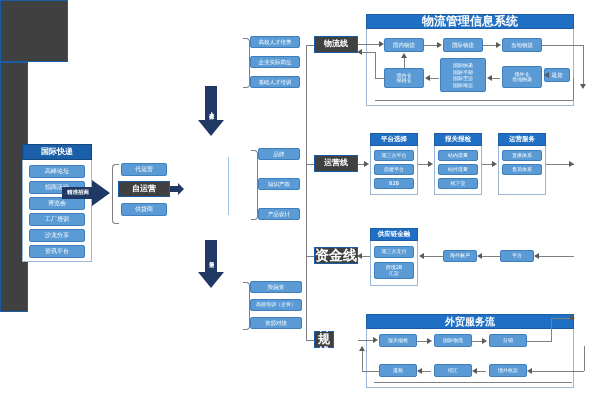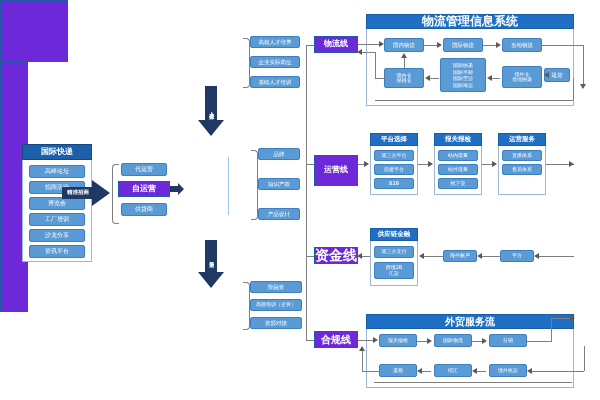--- a/index.html
+++ b/index.html
@@ -4,21 +4,21 @@
 <style>
   html,body{margin:0;padding:0;background:#ffffff;}
   body{font-family:"DejaVu Sans","Liberation Sans",sans-serif;}
   #stage{position:relative;width:600px;height:400px;background:#ffffff;overflow:hidden;}
   .lbl{position:absolute;box-sizing:border-box;display:flex;align-items:center;justify-content:center;
        text-align:center;line-height:1.1;}
 
   
   .navy{background:#1a5fa8;border:1px solid #14497f;color:#fff;font-weight:bold;}
   
-  .blue{background:#6d28d9;border:1px solid #1a5da4;color:#fff;font-weight:bold;}
+  .blue{background:#404040;border:1px solid #1a5da4;color:#fff;font-weight:bold;}
   
   .chip{background:#5b9bd5;border:1px solid #3f7fbd;color:#ffffff;border-radius:2px;}
   
   .panel{position:absolute;box-sizing:border-box;background:#ffffff;border:1px solid #9bb7d4;}
   .panelhdr{position:absolute;box-sizing:border-box;background:#1f6fc4;border:1px solid #1a5da4;
             color:#fff;font-weight:bold;display:flex;align-items:center;justify-content:center;}
   .wbox{position:absolute;box-sizing:border-box;background:#ffffff;border:1px solid #9bb7d4;}
 
   
   .vert{writing-mode:vertical-rl;text-orientation:upright;letter-spacing:1px;}
@@ -95,23 +95,23 @@
     <polygon points="7,0 19,0 19,32 26,32 13,48 0,32 7,32" fill="#1f3864"></polygon>
   </svg>
   <div class="lbl vert" style="left:205px;top:245px;width:12px;height:26px;font-size:5px;color:#ffffff;font-weight:bold;">渠道</div>
 
   <div class="brace-r" style="left:243px;top:282px;width:6px;height:46px;"></div>
   <div class="chip lbl" style="left:250px;top:281px;width:52px;height:12px;font-size:5.5px;">投融资</div>
   <div class="chip lbl" style="left:250px;top:299px;width:52px;height:12px;font-size:5px;">高级培训（企管）</div>
   <div class="chip lbl" style="left:250px;top:317px;width:52px;height:12px;font-size:5.5px;">资源对接</div>
 
   <div class="blue lbl" style="left:314px;top:36px;width:44px;height:17px;font-size:8px;">物流线</div>
-  <div class="blue lbl" style="left:314px;top:155px;width:44px;height:31px;font-size:8px;">运营线</div>
+  <div class="blue lbl" style="left:314px;top:155px;width:44px;height:17px;font-size:8px;">运营线</div>
   <div class="blue lbl" style="left:314px;top:247px;width:44px;height:17px;font-size:14px;">资金线</div>
-  <div class="blue lbl" style="left:314px;top:331px;width:44px;height:17px;font-size:10px;">合规线</div>
+  <div class="blue lbl" style="left:314px;top:331px;width:20px;height:17px;font-size:12px;">合规线</div>
 
   <div class="ln lnv" style="left:306px;top:45px;height:296px;"></div>
   <div class="ln lnh" style="left:306px;top:45px;width:8px;"></div>
   <div class="ln lnh" style="left:306px;top:164px;width:8px;"></div>
   <div class="ln lnh" style="left:306px;top:256px;width:8px;"></div>
   <div class="ln lnh" style="left:306px;top:340px;width:8px;"></div>
 
   <div class="panel" style="left:366px;top:14px;width:208px;height:92px;"></div>
   <div class="panelhdr" style="left:366px;top:14px;width:208px;height:15px;font-size:12px;">物流管理信息系统</div>
 

